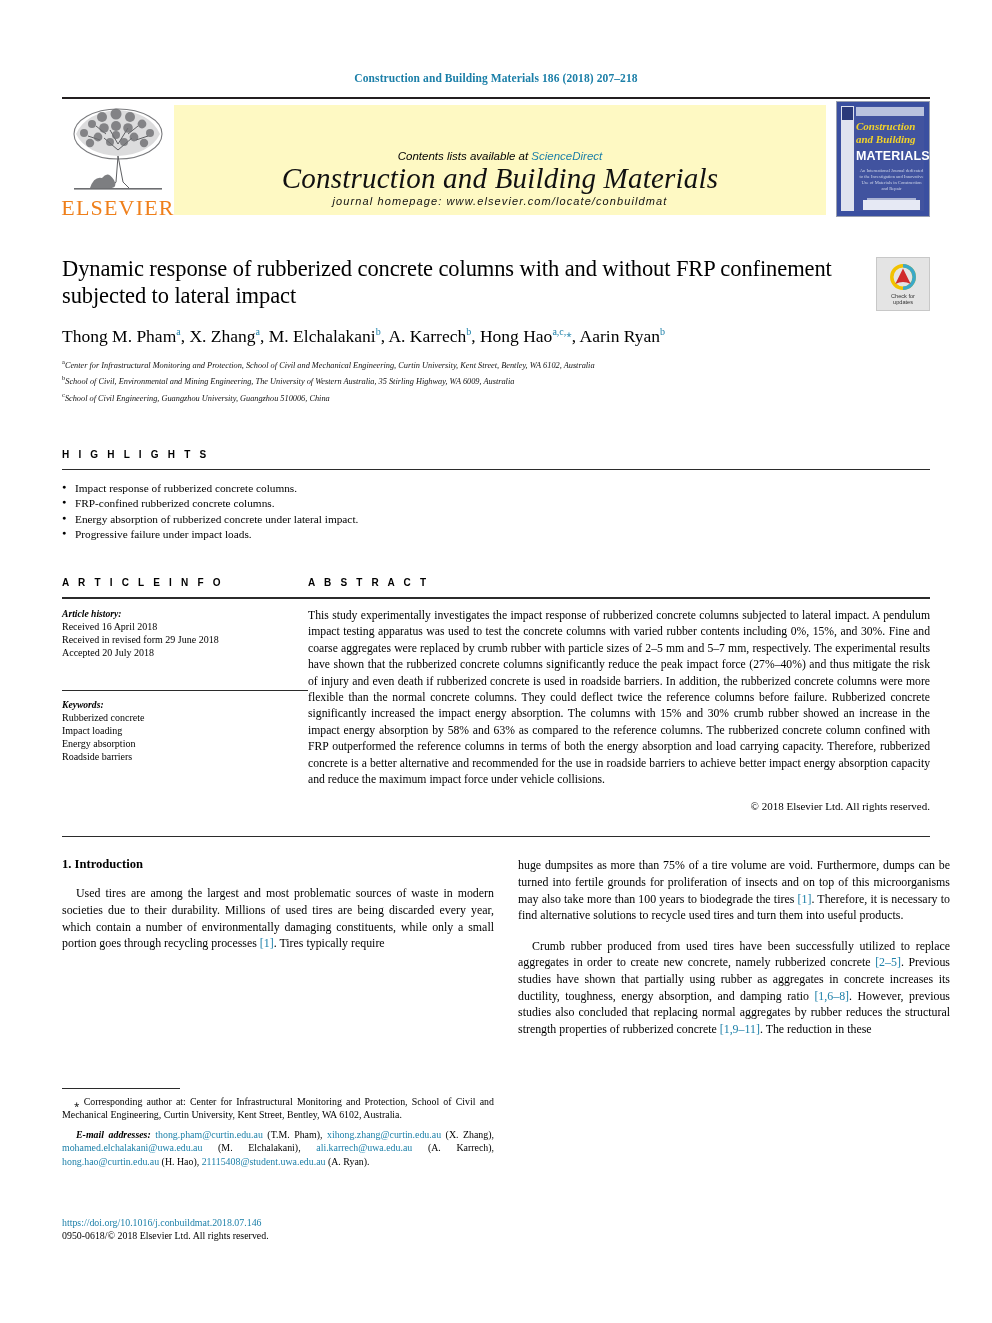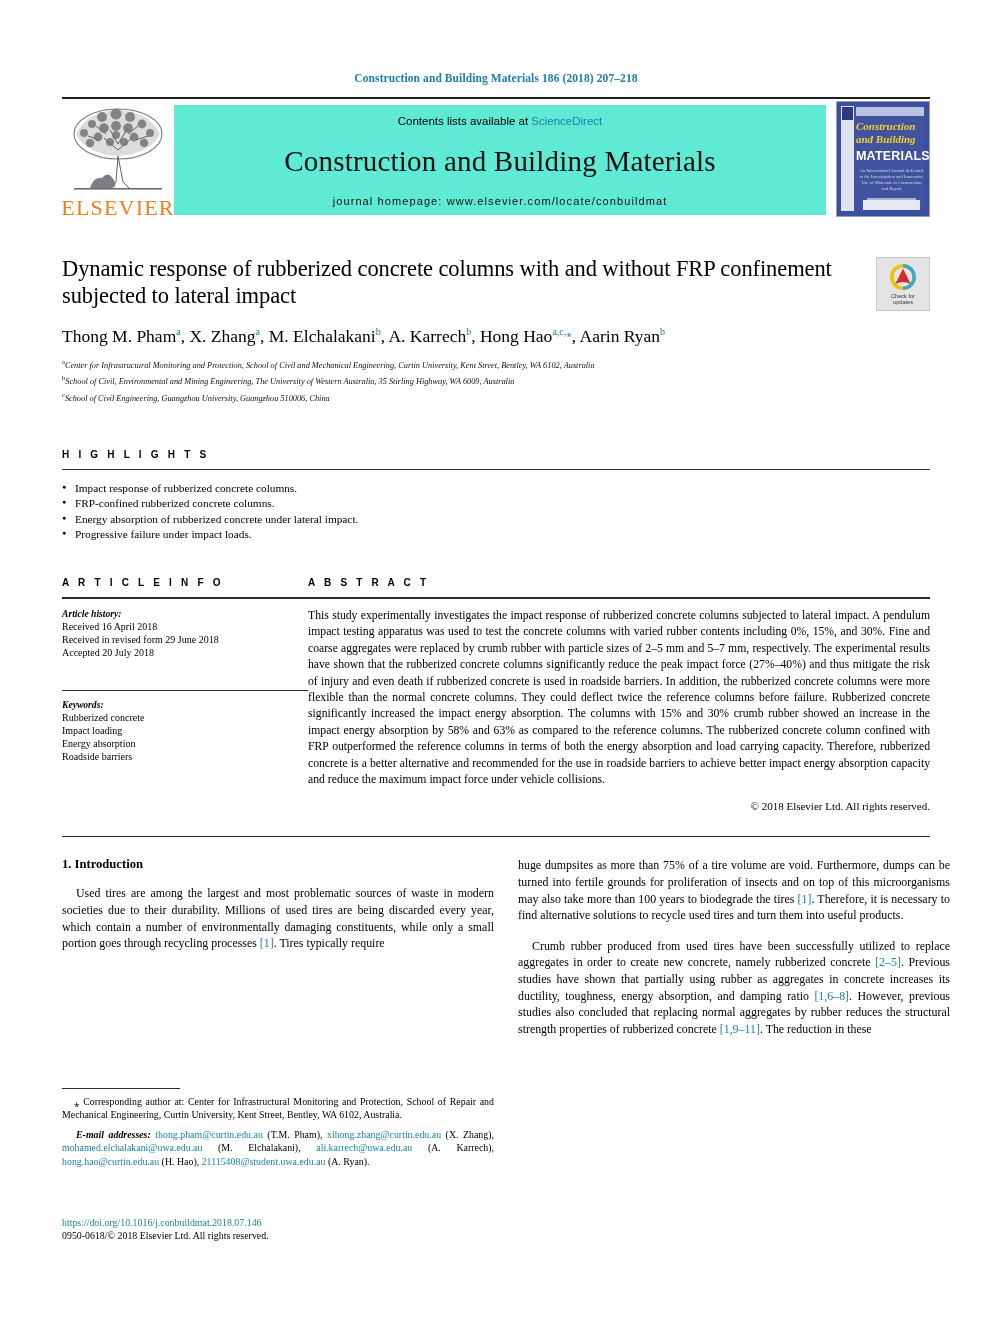--- a/index.html
+++ b/index.html
@@ -47,27 +47,28 @@
   .elsevier-word {
     font-family: "Liberation Serif", serif;
     font-size: 22px;
     letter-spacing: 1.2px;
     color: #ef7f1a;
     line-height: 1;
     margin-top: 1px;
   }
   .journal-band {
     flex: 1 1 auto;
-    background: #5eead4;
+    background: #fef9c3;
     margin: 6px 0 6px 0;
     display: flex;
     flex-direction: column;
-    justify-content: space-between;
+    justify-content: flex-end;
     align-items: center;
     padding: 10px 0 8px 0;
+    font-style: italic;
   }
   .contents-line {
     font-family: "Liberation Sans", sans-serif;
     font-size: 11.5px;
     color: #000;
   }
   .contents-line .sd { color: #1b7fa8; }
   .journal-name {
     font-family: "Liberation Serif", serif;
     font-size: 29px;
@@ -442,21 +443,21 @@
 
     <div class="bcol">
       <p class="bodyp" style="text-indent:0"><span>huge dumpsites as more than 75% of a tire volume are void. Furthermore, dumps can be turned into fertile grounds for proliferation of insects and on top of this microorganisms may also take more than 100 years to biodegrade the tires </span><span class="ref">[1]</span><span>. Therefore, it is necessary to find alternative solutions to recycle used tires and turn them into useful products.</span></p>
       <p class="bodyp"><span>Crumb rubber produced from used tires have been successfully utilized to replace aggregates in order to create new concrete, namely rubberized concrete </span><span class="ref">[2–5]</span><span>. Previous studies have shown that partially using rubber as aggregates in concrete increases its ductility, toughness, energy absorption, and damping ratio </span><span class="ref">[1,6–8]</span><span>. However, previous studies also concluded that replacing normal aggregates by rubber reduces the structural strength properties of rubberized concrete </span><span class="ref">[1,9–11]</span><span>. The reduction in these</span></p>
     </div>
   </div>
 
   <div class="footnote-wrap">
     <div class="fn-rule"></div>
     <div class="fn-text">
-      <span class="indent"><span>⁎</span><span> Corresponding author at: Center for Infrastructural Monitoring and Protection, School of Repair and Mechanical Engineering, Curtin University, Kent Street, Bentley, WA 6102, Australia.</span></span>
+      <span class="indent"><span>⁎</span><span> Corresponding author at: Center for Infrastructural Monitoring and Protection, School of Civil and Mechanical Engineering, Curtin University, Kent Street, Bentley, WA 6102, Australia.</span></span>
     </div>
     <div class="fn-text fn-email">
       <span class="fn-italic">E-mail addresses:</span>
       <a class="mail" href="#">thong.pham@curtin.edu.au</a><span> (T.M. Pham), </span><a class="mail" href="#">xihong.zhang@curtin.edu.au</a><span> (X. Zhang), </span><a class="mail" href="#">mohamed.elchalakani@uwa.edu.au</a><span> (M. Elchalakani), </span><a class="mail" href="#">ali.karrech@uwa.edu.au</a><span> (A. Karrech), </span><a class="mail" href="#">hong.hao@curtin.edu.au</a><span> (H. Hao), </span><a class="mail" href="#">21115408@student.uwa.edu.au</a><span> (A. Ryan).</span>
     </div>
   </div>
 
   <div class="bottom-meta">
     <div class="doi-line">https://doi.org/10.1016/j.conbuildmat.2018.07.146</div>
     <div class="issn-line">0950-0618/© 2018 Elsevier Ltd. All rights reserved.</div>

